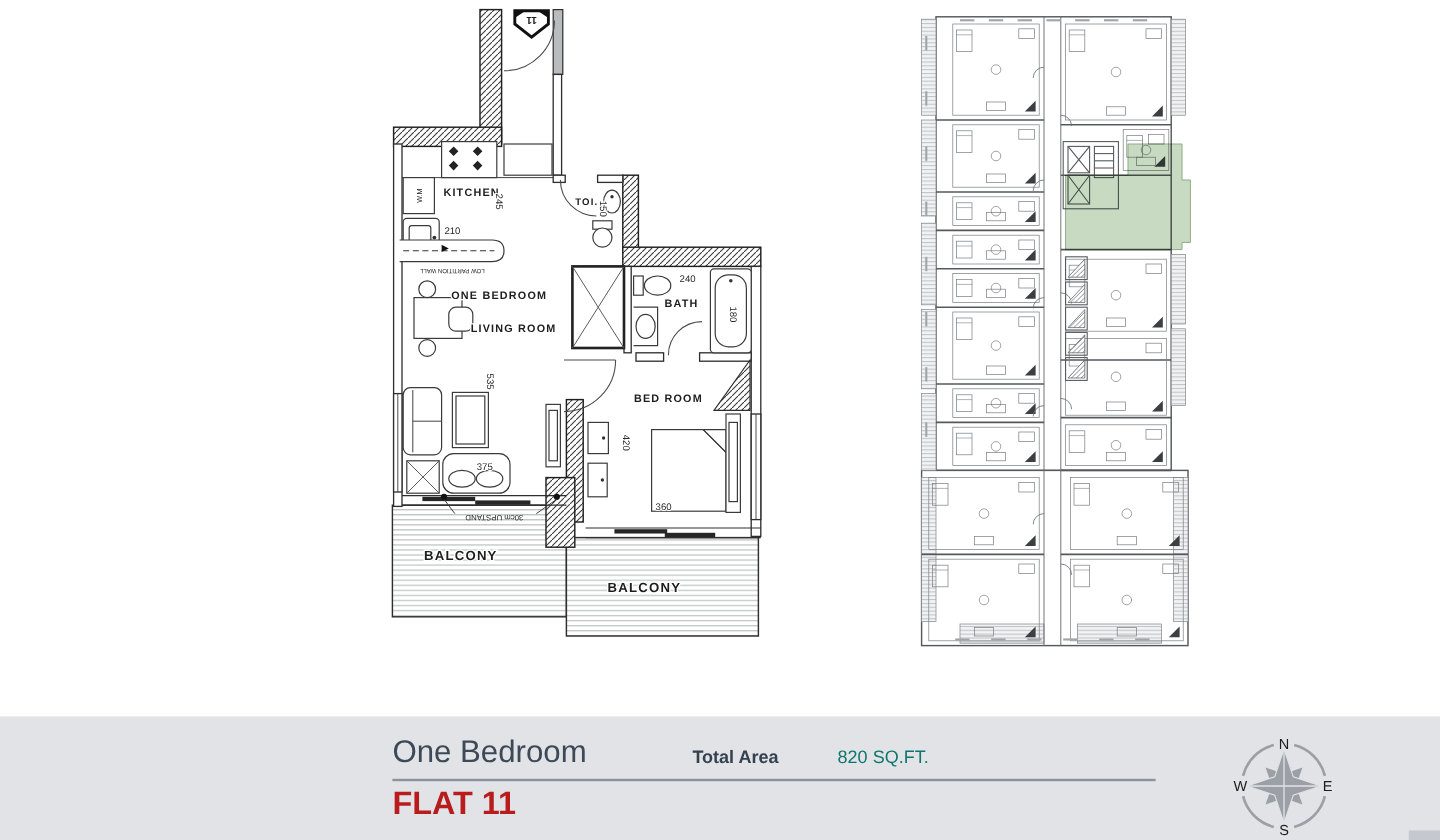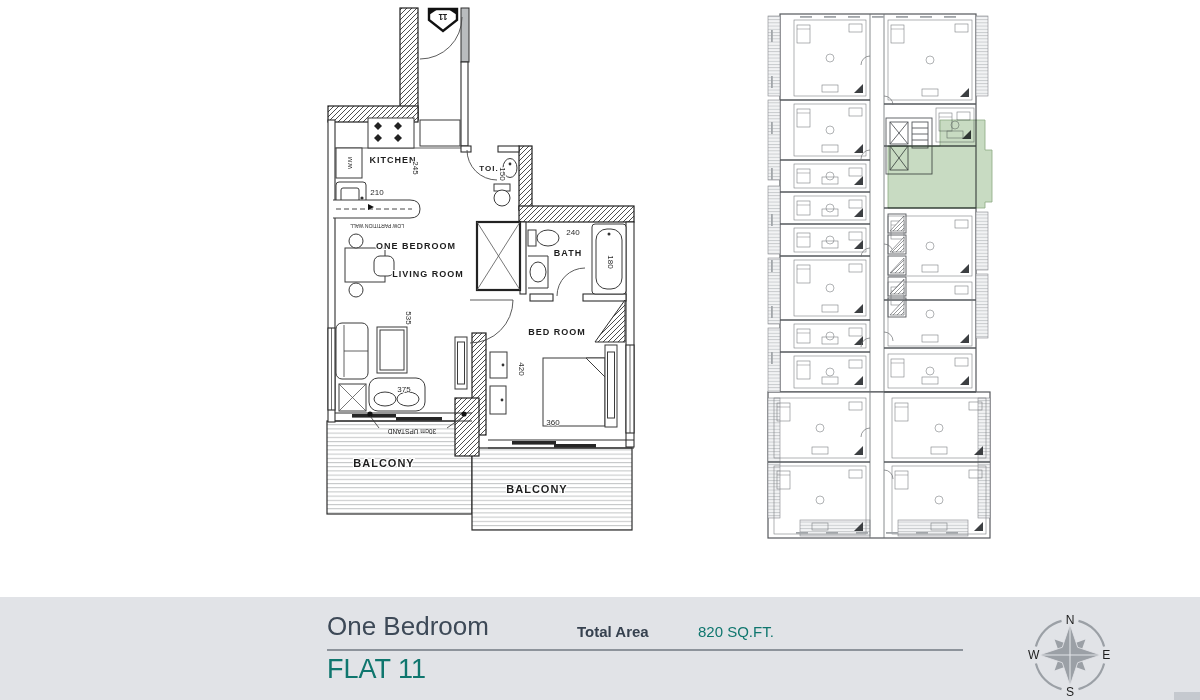--- a/index.html
+++ b/index.html
@@ -8,21 +8,21 @@
   svg text{font-family:"Liberation Sans",sans-serif;fill:#1d1d1d;}
   .lbl{font-weight:bold;letter-spacing:1px;paint-order:stroke;stroke:#ffffff;stroke-width:2.2px;}
   .dim{font-size:8px;fill:#2a2a2a;paint-order:stroke;stroke:#ffffff;stroke-width:1.6px;}
   .tw{fill:#ffffff;stroke:#2e2e2e;stroke-width:1.1;}
   .hw{fill:url(#hatch);stroke:#1f1f1f;stroke-width:1.2;}
   .fx{fill:#ffffff;stroke:#3b3b3b;stroke-width:1;}
   .arc{fill:none;stroke:#4a4a4a;stroke-width:0.9;}
   .kline{stroke:#6b6e71;stroke-width:0.8;fill:none;}
   .footer{position:absolute;left:0;top:597px;width:1200px;height:103px;background:#e1e3e7;}
   .type-label{position:absolute;left:327px;top:14px;font-size:26px;font-weight:400;color:#3d4957;}
-  .flat-label{position:absolute;left:327px;top:57px;font-size:27px;font-weight:400;color:#0f766e;text-align:center;}
+  .flat-label{position:absolute;left:327px;top:57px;font-size:27px;font-weight:700;color:#b91c1c;text-align:center;}
   .fdivider{position:absolute;left:327px;top:52px;width:636px;height:2px;background:#8d939b;}
   .ta-label{position:absolute;left:577px;top:26px;font-size:15px;font-weight:700;color:#36414f;}
   .ta-value{position:absolute;left:698px;top:26px;font-size:15px;font-weight:400;color:#0f766e;}
   .compass{position:absolute;left:1026px;top:14px;}
   .corner-accent{position:absolute;left:1174px;top:95px;width:26px;height:8px;background:#c5c9cf;}
 </style>
 </head>
 <body>
 
 <div class="stage">

